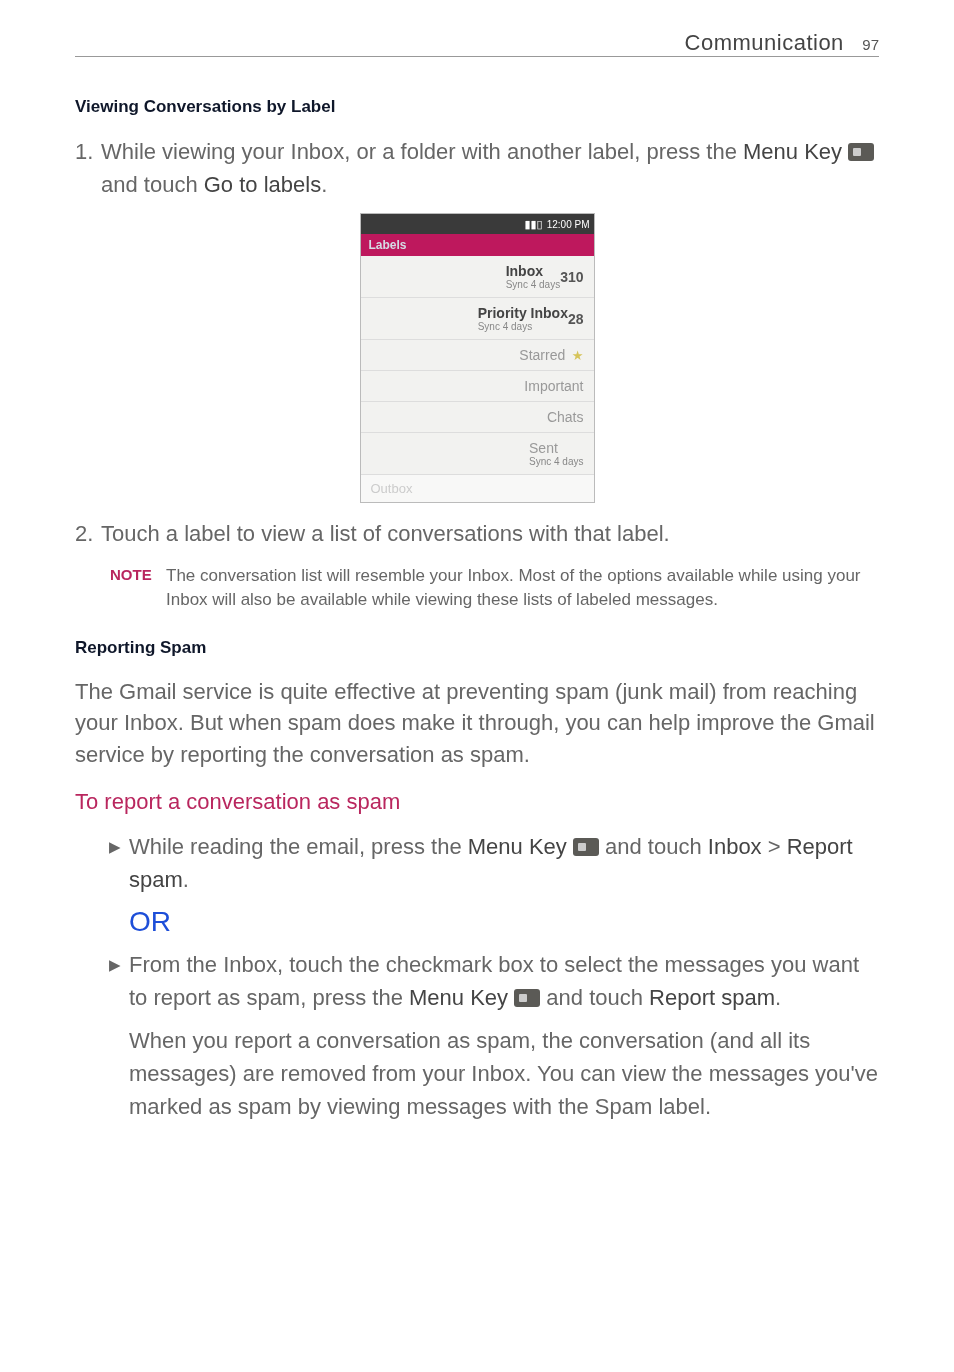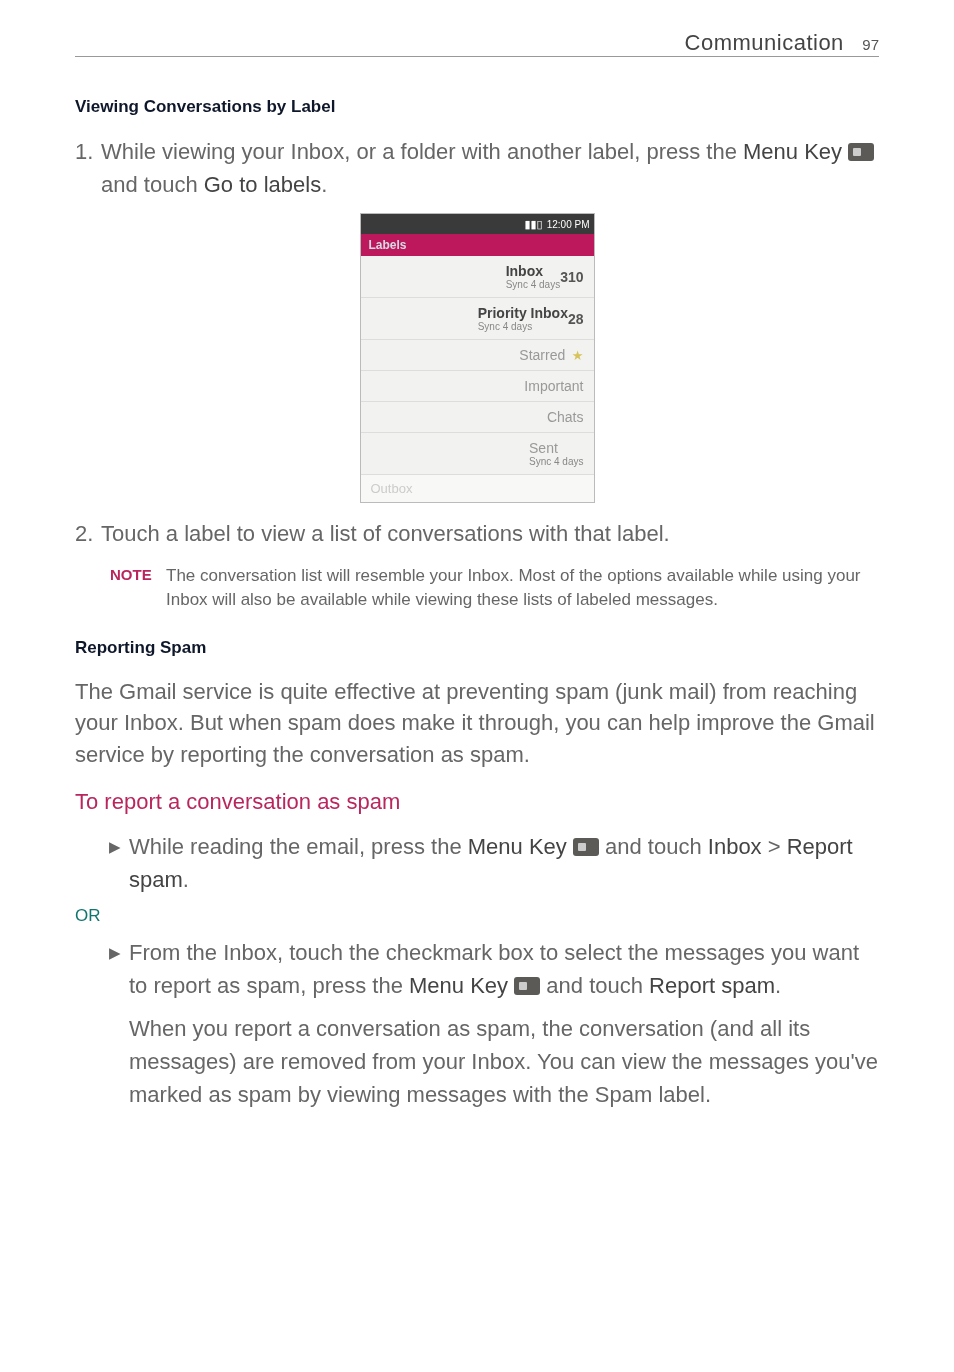--- a/index.html
+++ b/index.html
@@ -195,22 +195,23 @@
     .bullet-mark {
       flex: 0 0 20px;
       color: #666;
       font-size: 15px;
       padding-top: 6px;
     }
     .bullet-content {
       flex: 1;
     }
     .or-word {
-      font-size: 17px;
-      color: #0f766e;
+      margin-left: 54px;
+      font-size: 28px;
+      color: #1d4ed8;
       font-weight: 400;
       margin-bottom: 10px;
     }
     .followup {
       margin-left: 54px;
       font-size: 22px;
       line-height: 1.5;
       color: #666;
       font-weight: 300;
     }

